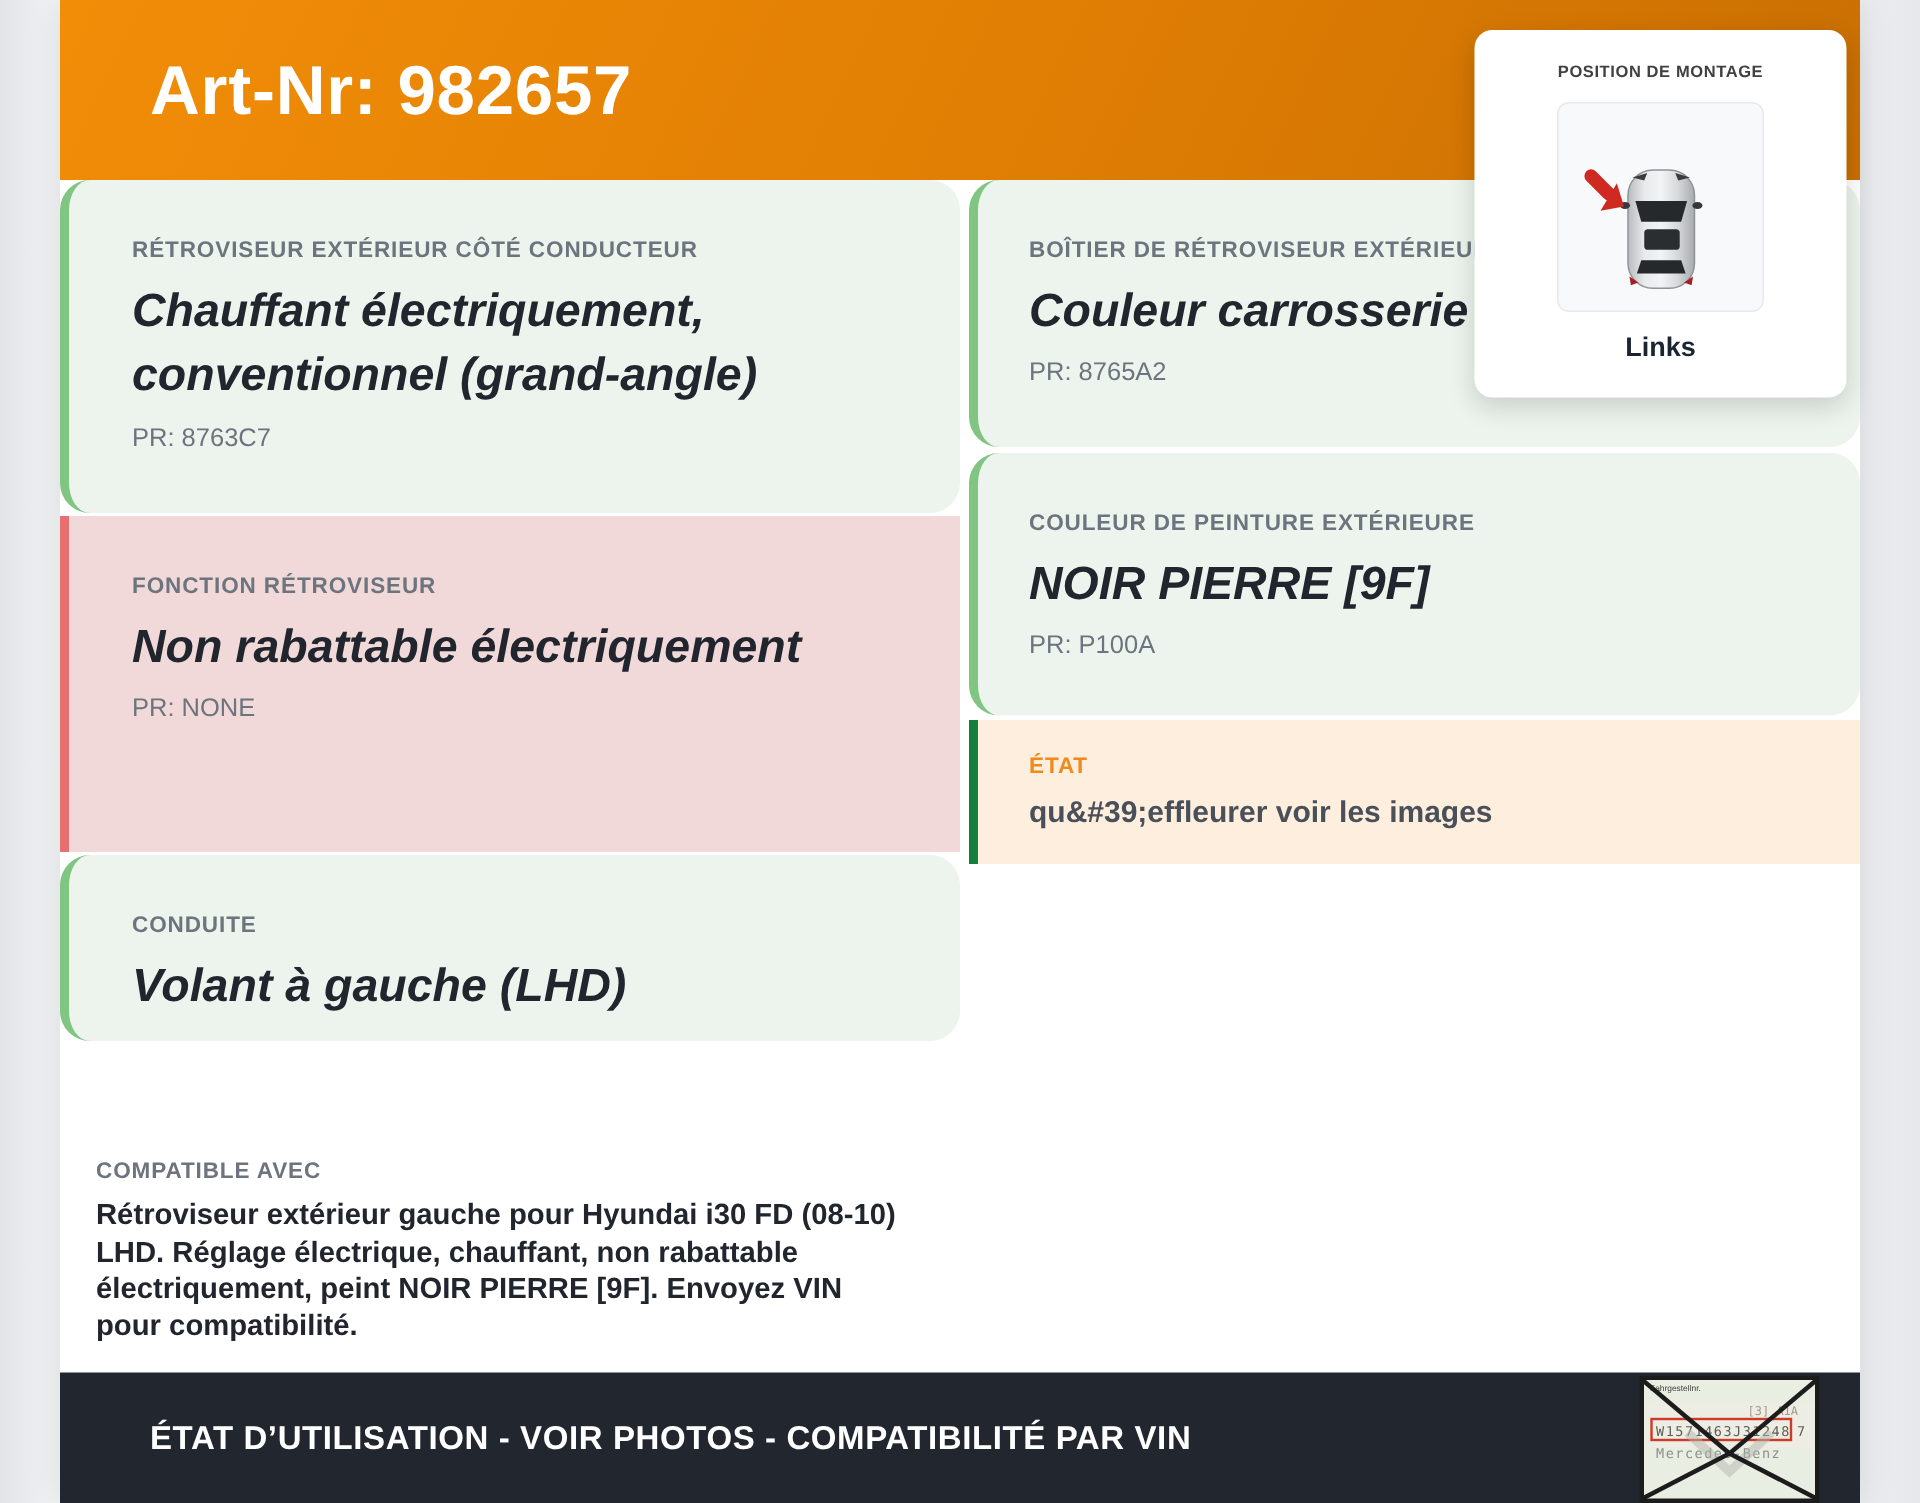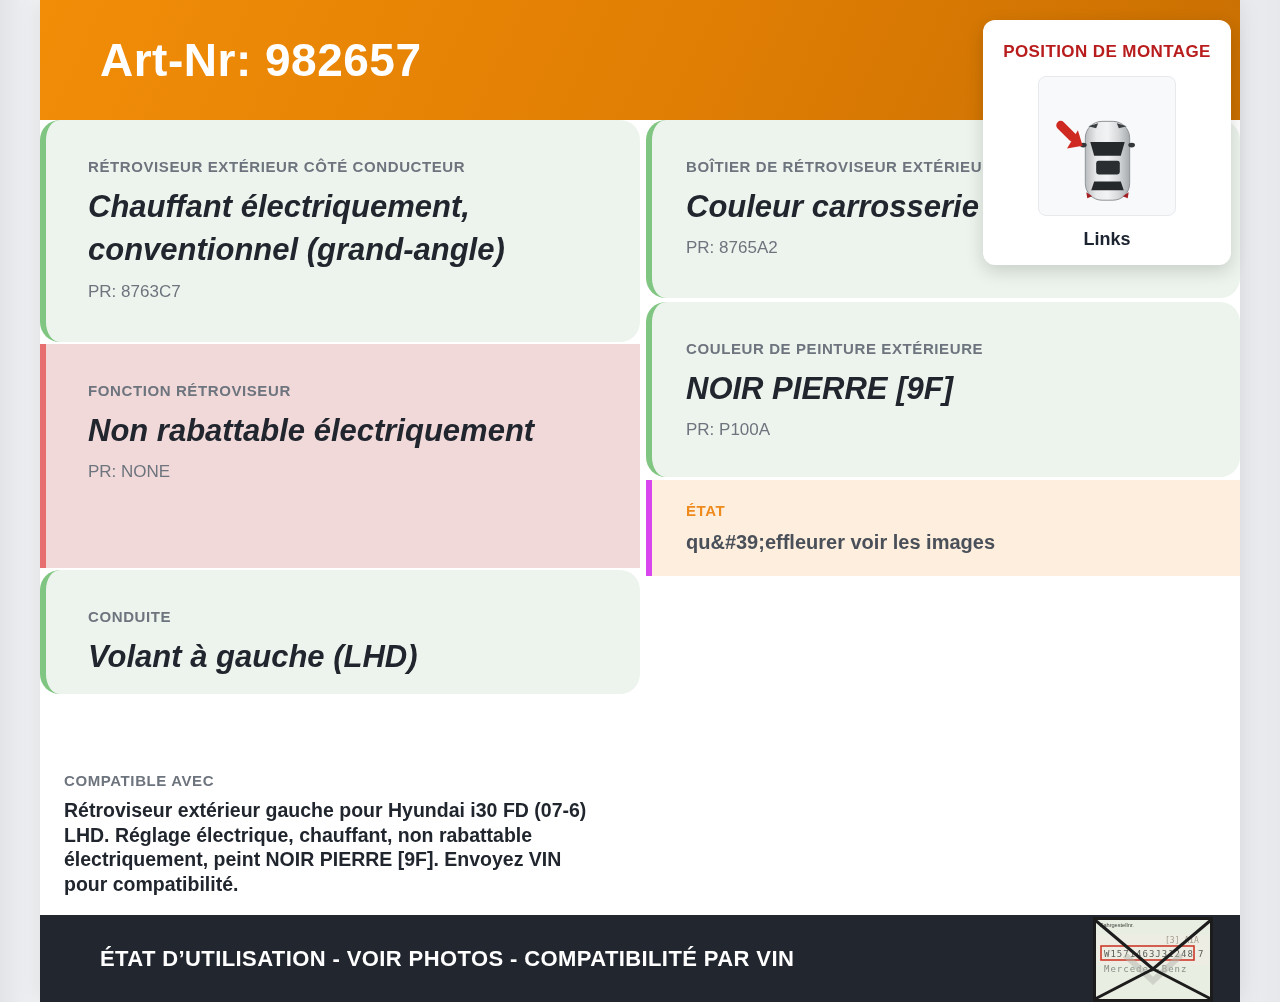--- a/index.html
+++ b/index.html
@@ -18,21 +18,21 @@
     position:absolute; left:0; top:0; width:1200px; height:120px;
     background:linear-gradient(115deg,#f18d07 0%,#e07e04 55%,#c96f02 100%);
     display:flex; align-items:center; padding-left:60px;
   }
   .header h1 { color:#fff; font-size:46px; font-weight:800; letter-spacing:.5px; }
 
   
   .card { position:absolute; padding:38px 30px 0 42px; }
   .card--green { background:#edf4ed; border-left:6px solid #80c581;border-radius:20px; }
   .card--red   { background:#f1d9d9; border-left:6px solid #e86f6f; }
-  .card--amber { background:#fdeedd; border-left:6px solid #d946ef; padding:22px 30px 0 34px; }
+  .card--amber { background:#fdeedd; border-left:6px solid #15803d; padding:22px 30px 0 34px; }
   .card--plain { background:#ffffff; padding:26px 40px 0 24px; }
   .card--right { padding-left:34px; }
   .card-label { font-size:15px; font-weight:700; color:#6d747e; letter-spacing:.6px; }
   .card-label--amber { color:#ef8a1d; }
   .card-value { font-size:31px; font-weight:700; color:#21262e; line-height:1.4; margin-top:10px; max-width:480px;font-style:italic; }
   .card-value--nowrap { white-space:nowrap; max-width:none; }
   .card-pr { font-size:17px; color:#6d747e; margin-top:10px; }
   .card-etat-value { font-size:20px; font-weight:700; color:#4a5059; margin-top:12px; }
   .card-compat { font-size:19.5px; font-weight:700; color:#21262e; line-height:1.26; margin-top:9px; max-width:545px; }
 
@@ -43,21 +43,21 @@
   #card-r1 { left:606px; top:120px; width:594px; height:178px; }
   #card-r2 { left:606px; top:302px; width:594px; height:175px; }
   #card-r3 { left:606px; top:480px; width:594px; height:96px;  }
 
   
   .position-card {
     position:absolute; left:943px; top:20px; width:248px; height:245px;
     background:#fff; border-radius:12px; box-shadow:0 6px 18px rgba(0,0,0,.16);
     z-index:10; text-align:center; padding-top:22px;
   }
-  .position-title { color:#b91c1c; font-size:17px; font-weight:800; letter-spacing:.4px; }
+  .position-title { color:#404040; font-size:11px; font-weight:800; letter-spacing:.4px; }
   .position-imgbox {
     width:138px; height:140px; margin:14px auto 0;
     background:#f8f9fb; border:1px solid #e7e9ed; border-radius:8px;
     display:flex; align-items:center; justify-content:center;
   }
   .position-value { margin-top:13px; font-size:18px; font-weight:700; color:#1b2430; }
 
   
   .footer {
     position:absolute; left:0; top:915px; width:1200px; height:87px;
@@ -89,21 +89,21 @@
     <div class="card-pr">PR: NONE</div>
   </div>
 
   <div class="card card--green" id="card-l3">
     <div class="card-label">CONDUITE</div>
     <div class="card-value">Volant à gauche (LHD)</div>
   </div>
 
   <div class="card card--plain" id="card-l4">
     <div class="card-label">COMPATIBLE AVEC</div>
-    <div class="card-compat">Rétroviseur extérieur gauche pour Hyundai i30 FD (07-6) LHD. Réglage électrique, chauffant, non rabattable électriquement, peint NOIR PIERRE [9F]. Envoyez VIN pour compatibilité.</div>
+    <div class="card-compat">Rétroviseur extérieur gauche pour Hyundai i30 FD (08-10) LHD. Réglage électrique, chauffant, non rabattable électriquement, peint NOIR PIERRE [9F]. Envoyez VIN pour compatibilité.</div>
   </div>
 
   <div class="card card--green card--right" id="card-r1">
     <div class="card-label" style="white-space:nowrap;">BOÎTIER DE RÉTROVISEUR EXTÉRIEUR</div>
     <div class="card-value card-value--nowrap">Couleur carrosserie</div>
     <div class="card-pr">PR: 8765A2</div>
   </div>
 
   <div class="card card--green card--right" id="card-r2">
     <div class="card-label">COULEUR DE PEINTURE EXTÉRIEURE</div>

